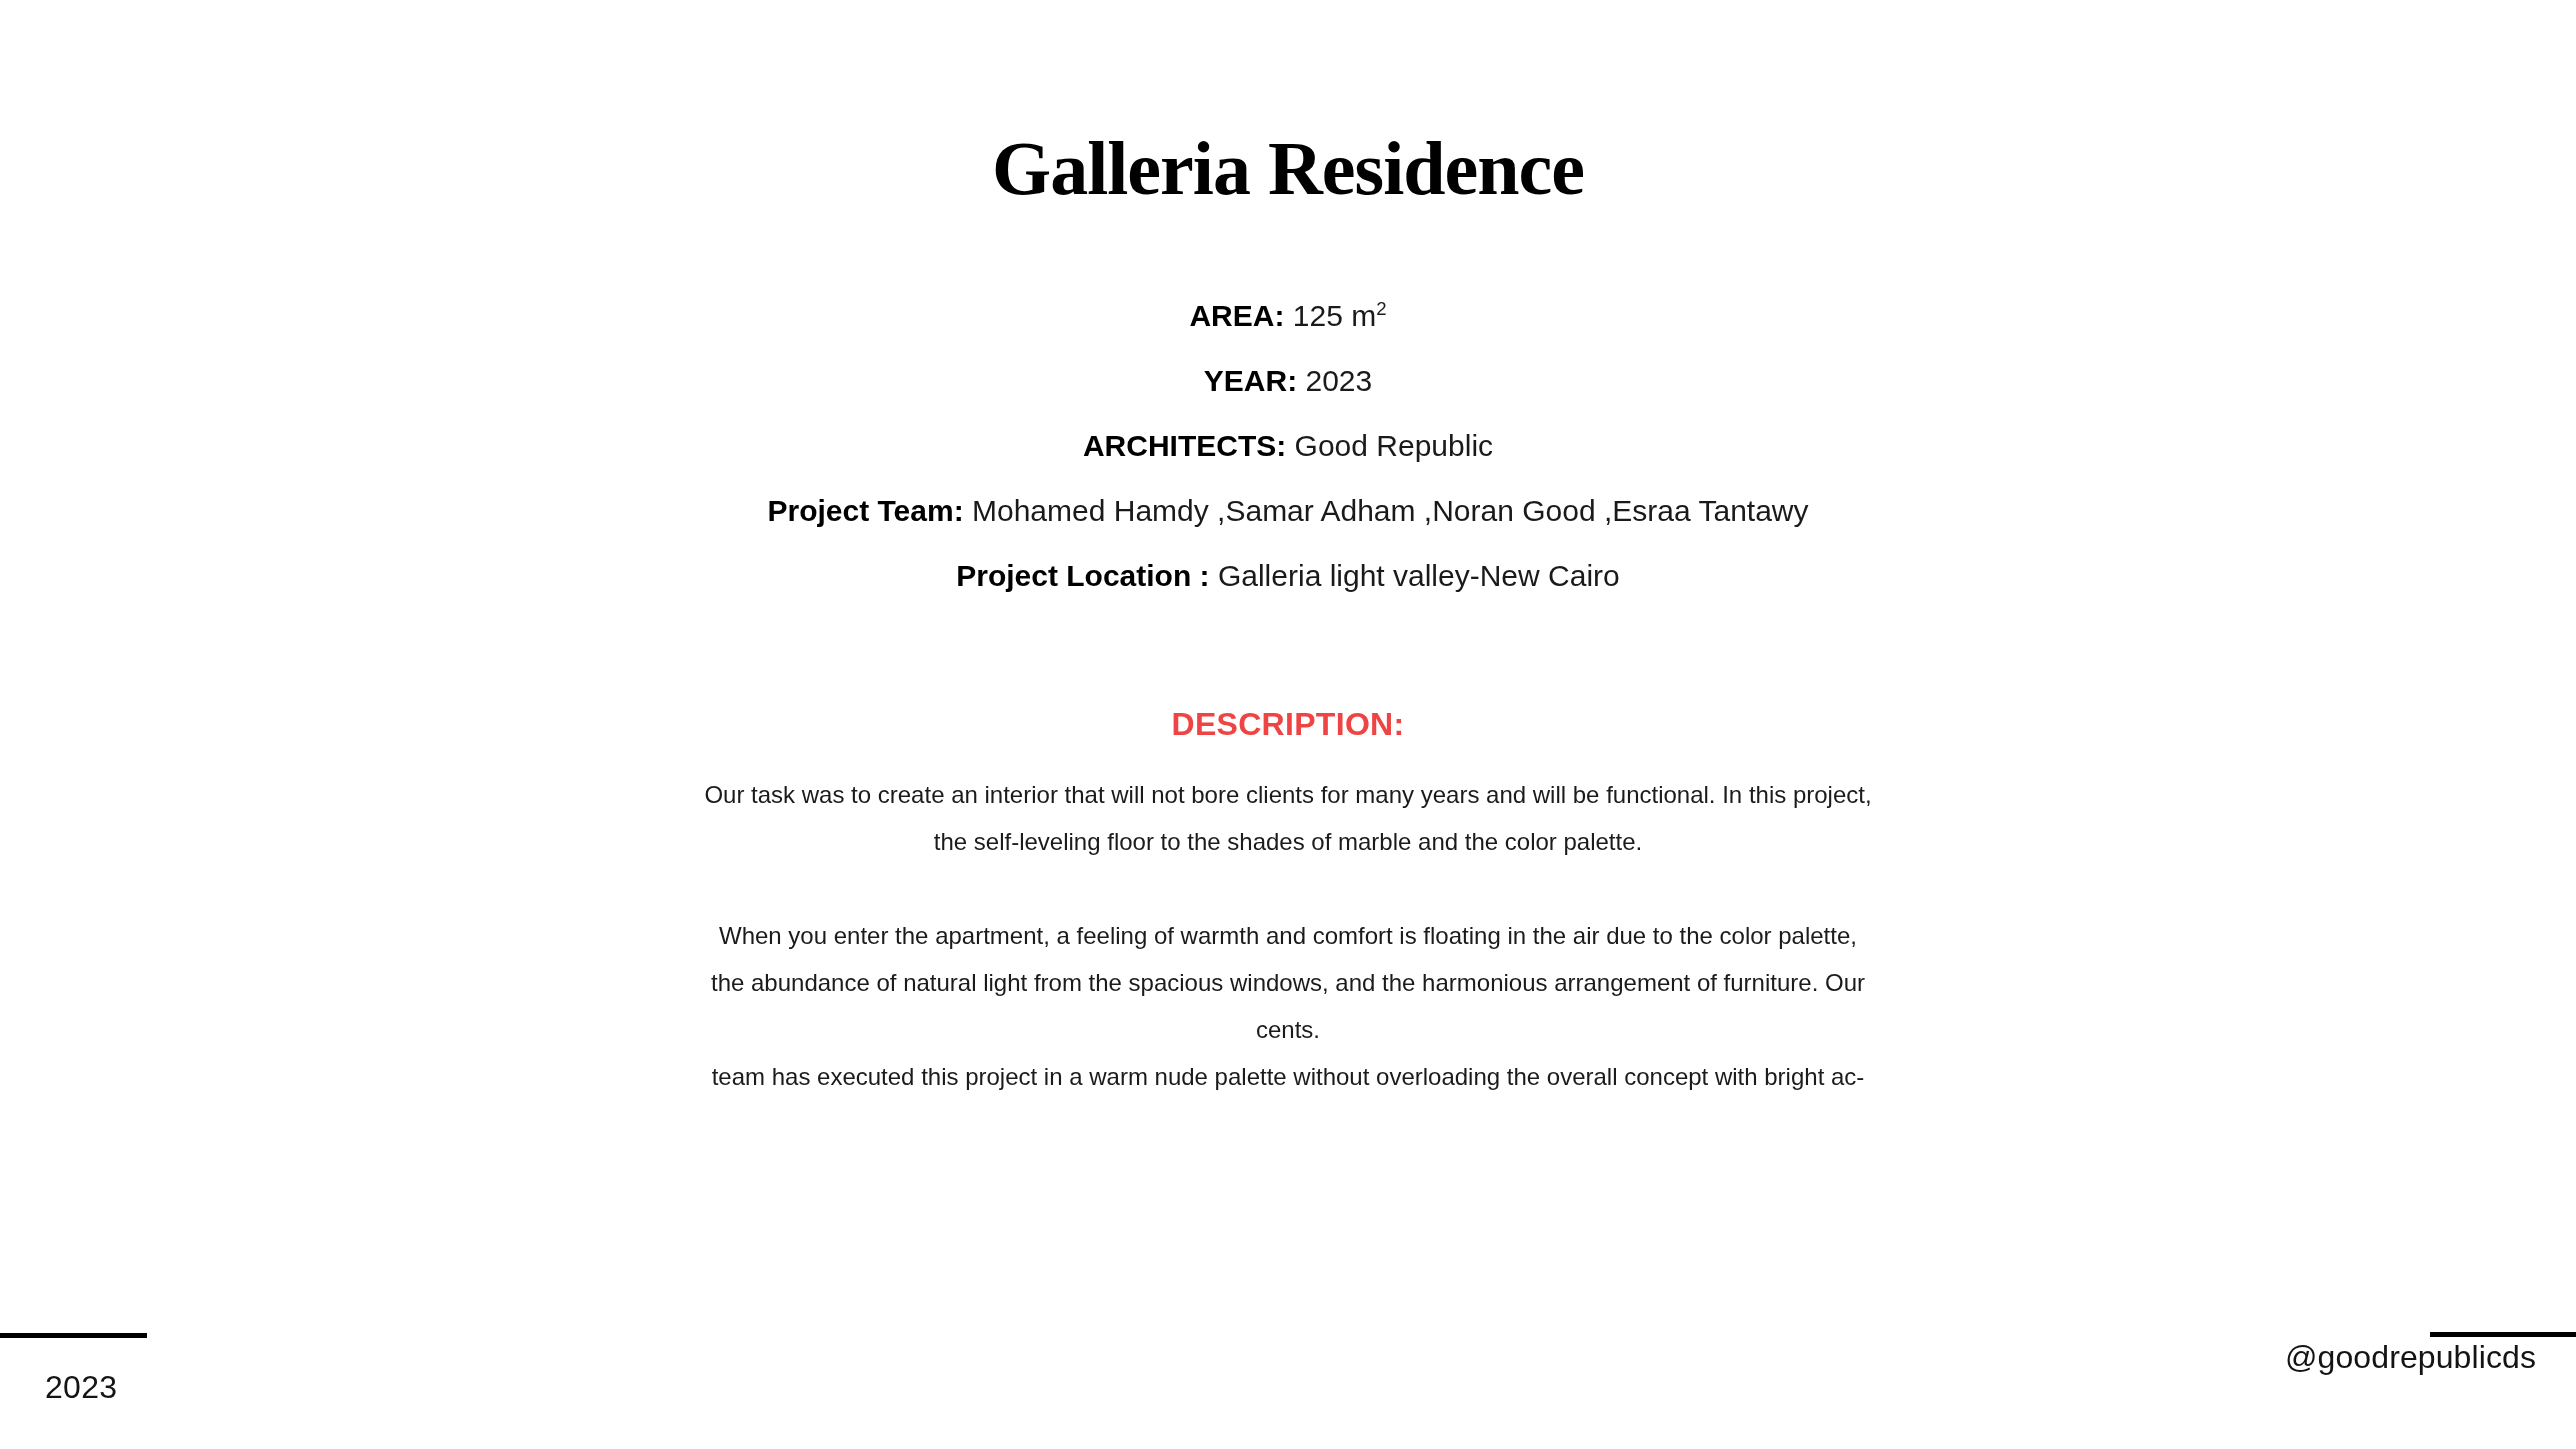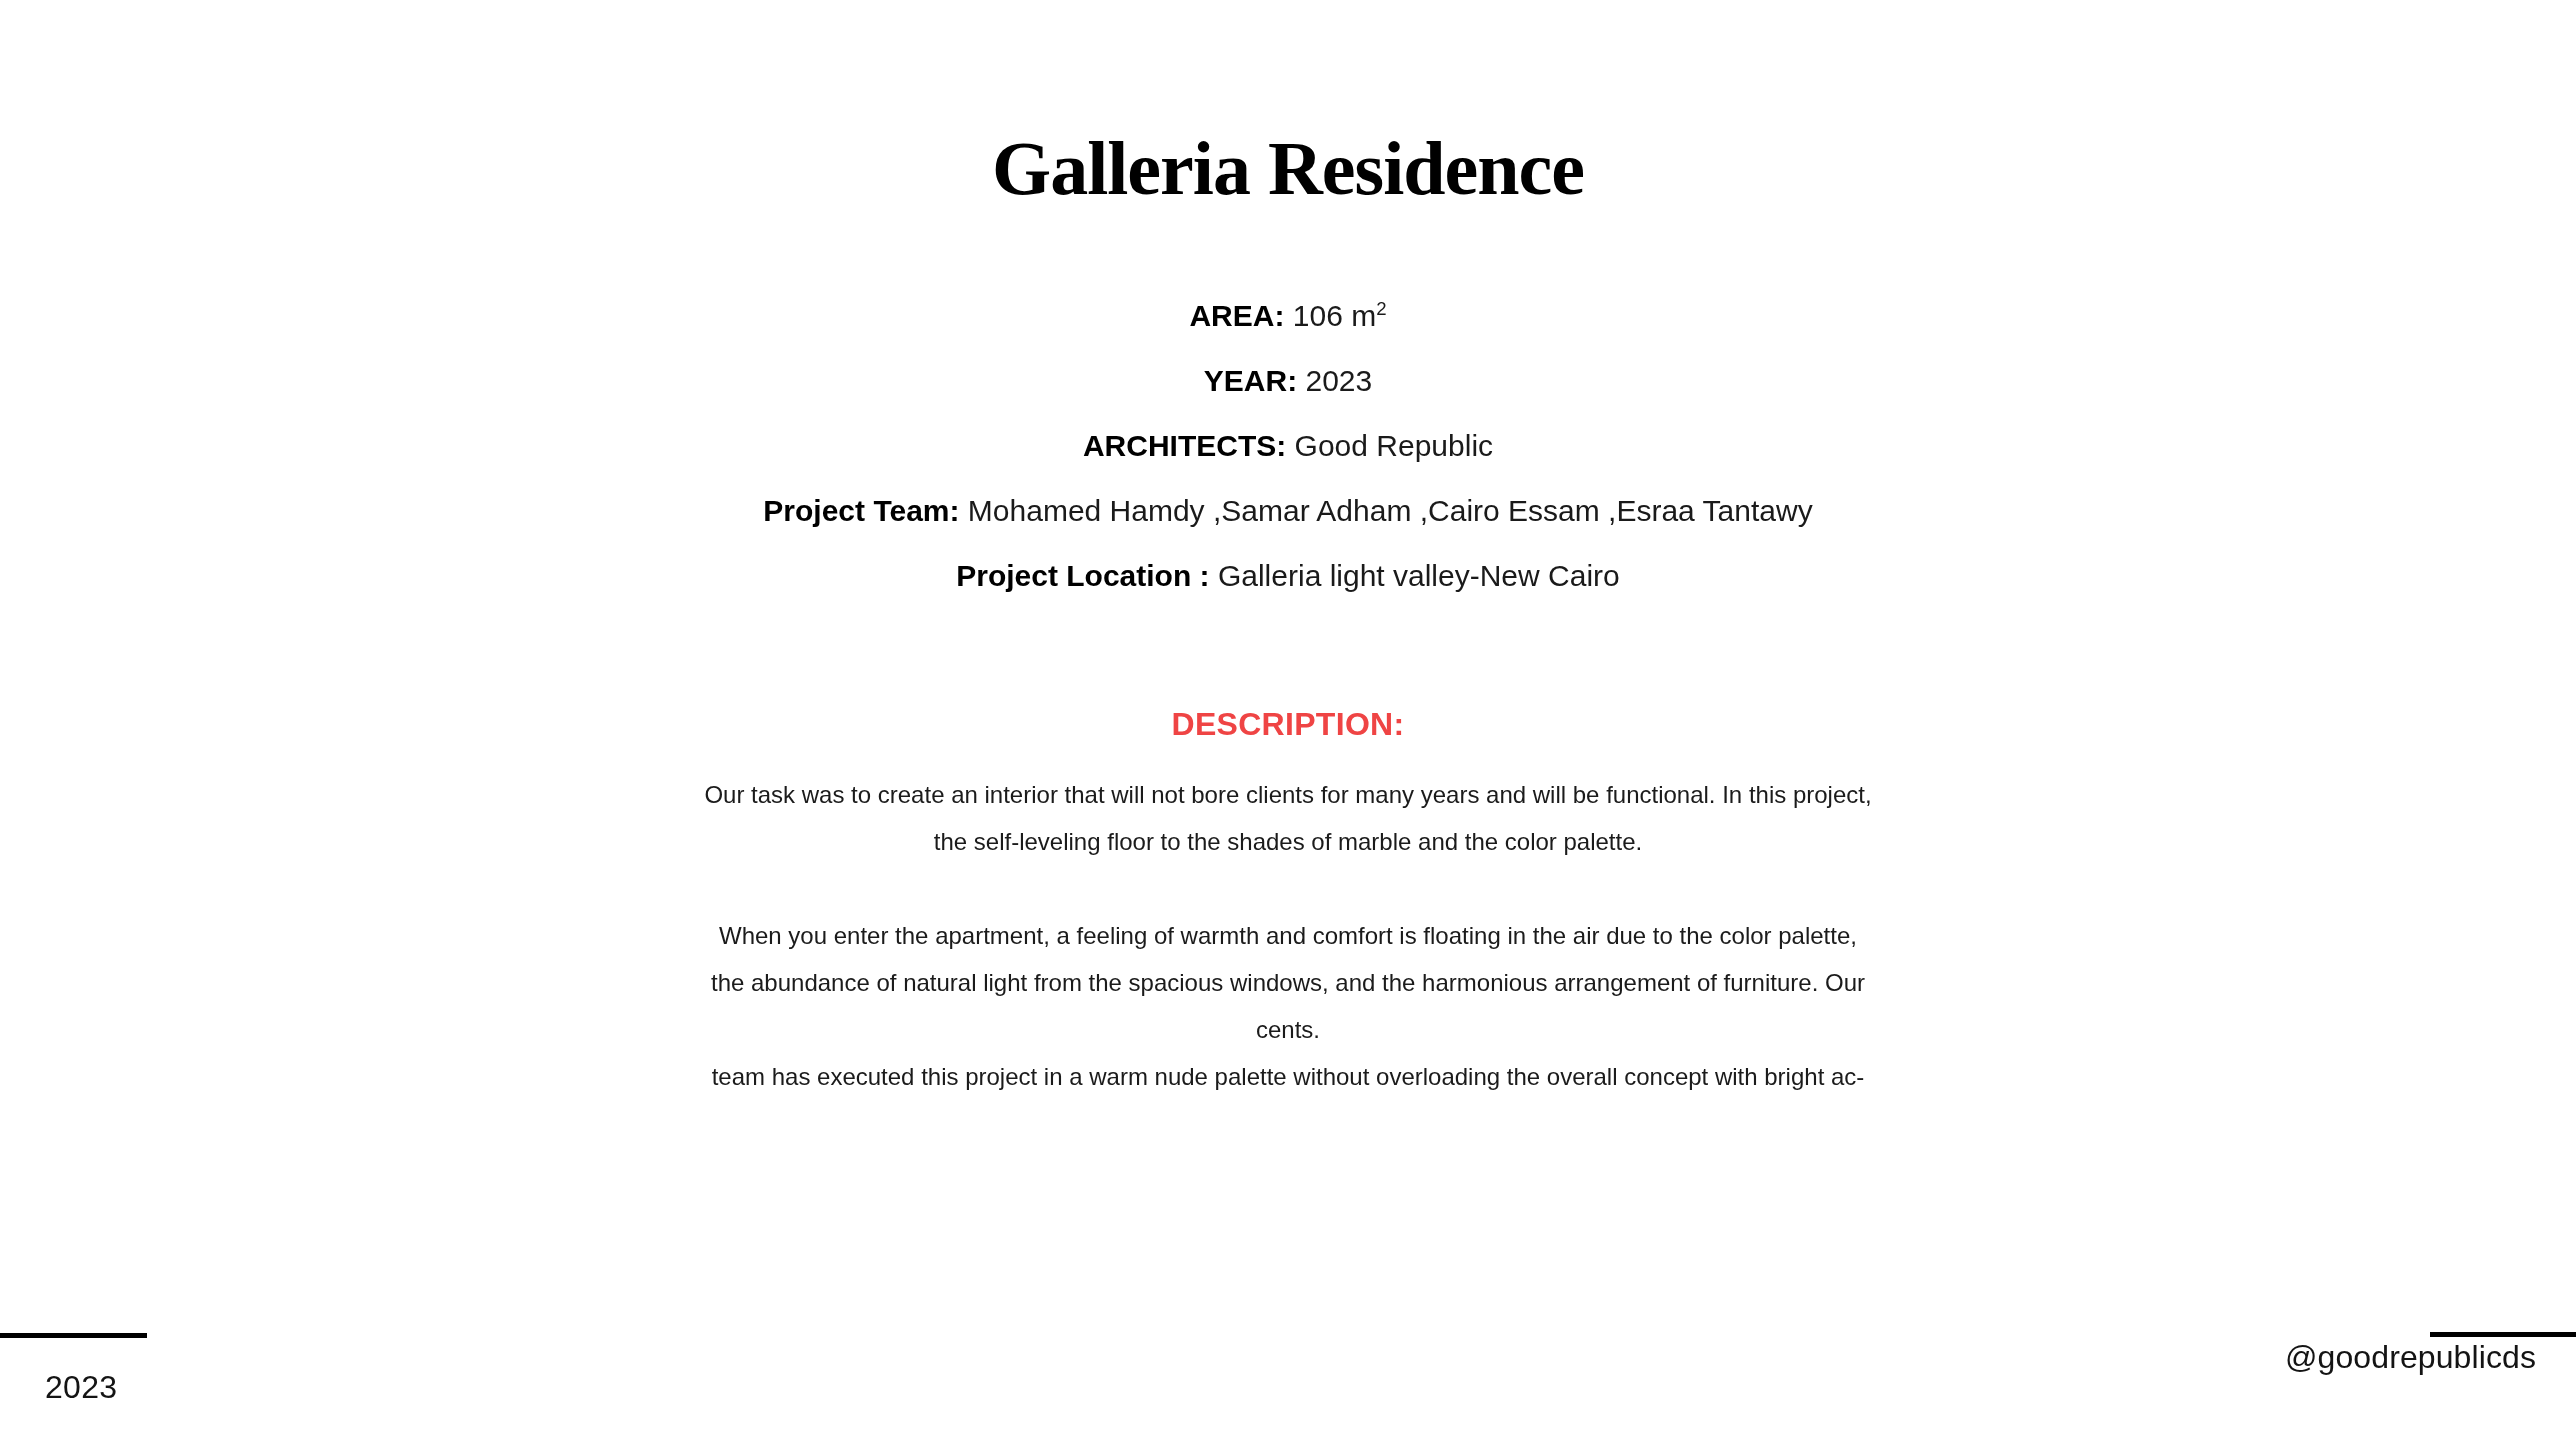--- a/index.html
+++ b/index.html
@@ -139,33 +139,33 @@
 </head>
 <body>
 
 <div class="page">
 
   <h1 class="title">Galleria Residence</h1>
 
   <div class="meta">
 
     <div class="meta-line">
-      <span class="meta-label">AREA:</span><span class="meta-value">&nbsp;<span>106 m</span><span class="sup">2</span></span>
+      <span class="meta-label">AREA:</span><span class="meta-value">&nbsp;<span>125 m</span><span class="sup">2</span></span>
     </div>
 
     <div class="meta-line">
       <span class="meta-label">YEAR:</span><span class="meta-value">&nbsp;<span>2023</span></span>
     </div>
 
     <div class="meta-line">
       <span class="meta-label">ARCHITECTS:</span><span class="meta-value">&nbsp;<span>Good Republic</span></span>
     </div>
 
     <div class="meta-line">
-      <span class="meta-label">Project Team:</span><span class="meta-value">&nbsp;<span>Mohamed Hamdy ,Samar Adham ,Cairo Essam ,Esraa Tantawy</span></span>
+      <span class="meta-label">Project Team:</span><span class="meta-value">&nbsp;<span>Mohamed Hamdy ,Samar Adham ,Noran Good ,Esraa Tantawy</span></span>
     </div>
 
     <div class="meta-line">
       <span class="meta-label">Project Location :</span><span class="meta-value">&nbsp;<span>Galleria light valley-New Cairo</span></span>
     </div>
 
   </div>
 
   <h2 class="desc-heading">DESCRIPTION:</h2>
 

